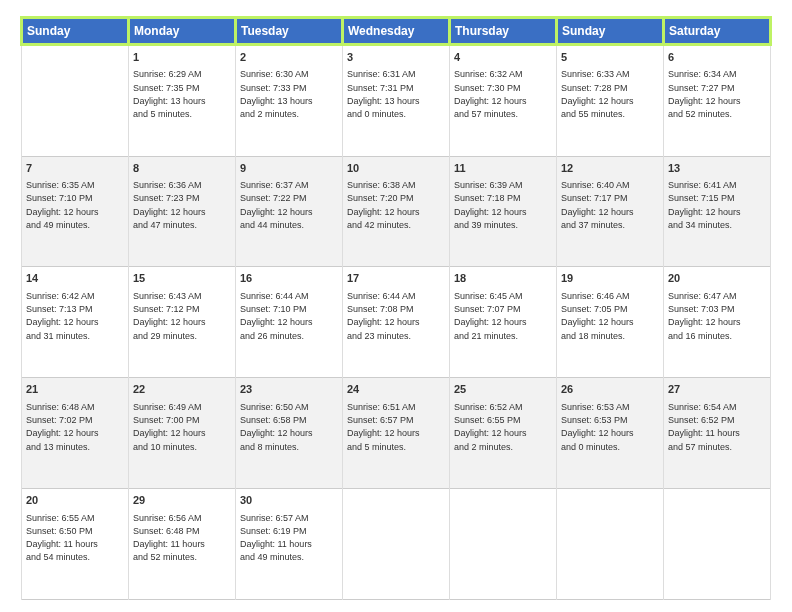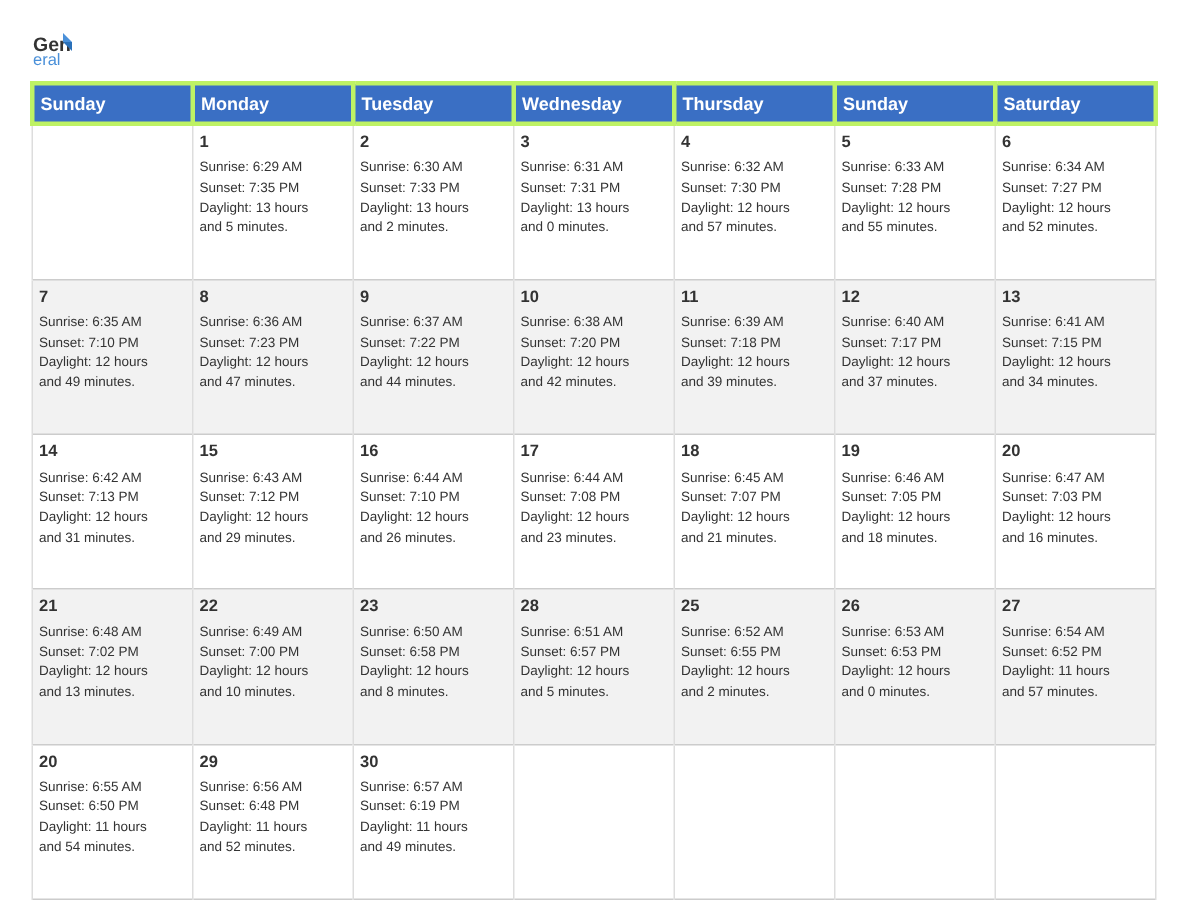--- a/index.html
+++ b/index.html
@@ -101,38 +101,20 @@
       white-space: pre-line;
       font-size: 9px;
       line-height: 1.35;
       text-align: right;
     }
   </style>
 </head>
 <body>
 
 <div class="page">
-  <div class="header">
-    <div class="logo">
-      <svg class="logo-icon" viewBox="0 0 28 28">
-        <text x="2" y="18" font-size="13" font-weight="bold" fill="#333">Gen</text>
-        <text x="2" y="27" font-size="11" fill="#4a90d9">eral</text>
-        <polygon points="22,6 28,12 22,12" fill="#4a90d9"></polygon>
-        <polygon points="22,12 28,12 28,18" fill="#2a70b9"></polygon>
-      </svg>
-      <div class="logo-text">
-        <span></span>
-        <span></span>
-      </div>
-    </div>
-    <div class="title-block">
-      <h1></h1>
-      <h2></h2>
-    </div>
-  </div>
 
   <table>
     <thead>
       <tr>
       <th>Sunday</th>
           <th>Monday</th>
           <th>Tuesday</th>
           <th>Wednesday</th>
           <th>Thursday</th>
           <th>Sunday</th>
@@ -233,21 +215,21 @@
 Daylight: 12 hours
 and 13 minutes.</span></td>
           <td><span class="date-num">22</span><span class="cell-text">Sunrise: 6:49 AM
 Sunset: 7:00 PM
 Daylight: 12 hours
 and 10 minutes.</span></td>
           <td><span class="date-num">23</span><span class="cell-text">Sunrise: 6:50 AM
 Sunset: 6:58 PM
 Daylight: 12 hours
 and 8 minutes.</span></td>
-          <td><span class="date-num">28</span><span class="cell-text">Sunrise: 6:51 AM
+          <td><span class="date-num">24</span><span class="cell-text">Sunrise: 6:51 AM
 Sunset: 6:57 PM
 Daylight: 12 hours
 and 5 minutes.</span></td>
           <td><span class="date-num">25</span><span class="cell-text">Sunrise: 6:52 AM
 Sunset: 6:55 PM
 Daylight: 12 hours
 and 2 minutes.</span></td>
           <td><span class="date-num">26</span><span class="cell-text">Sunrise: 6:53 AM
 Sunset: 6:53 PM
 Daylight: 12 hours

